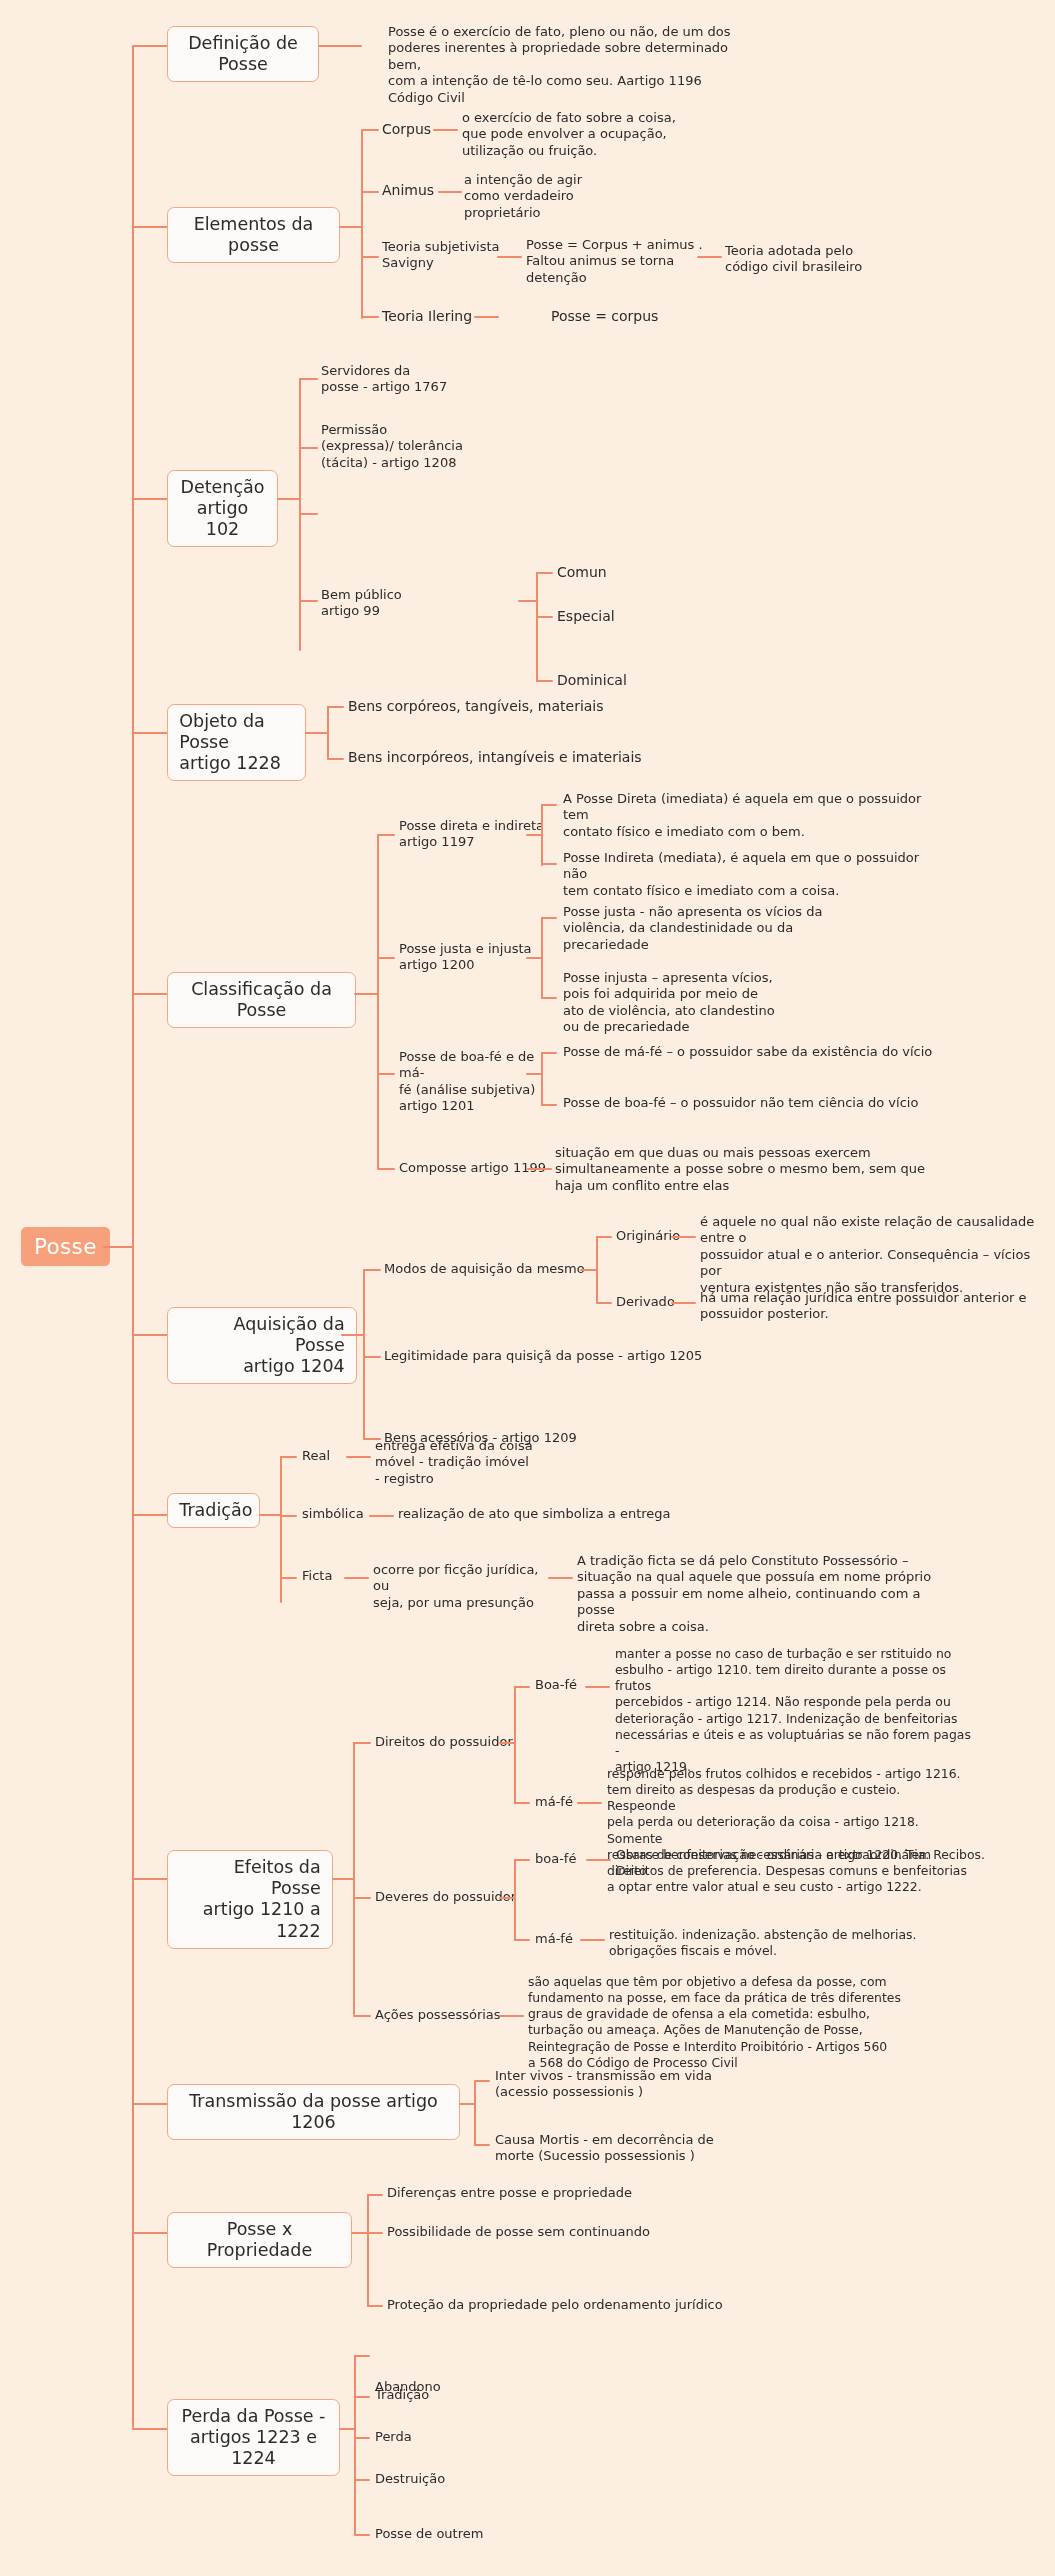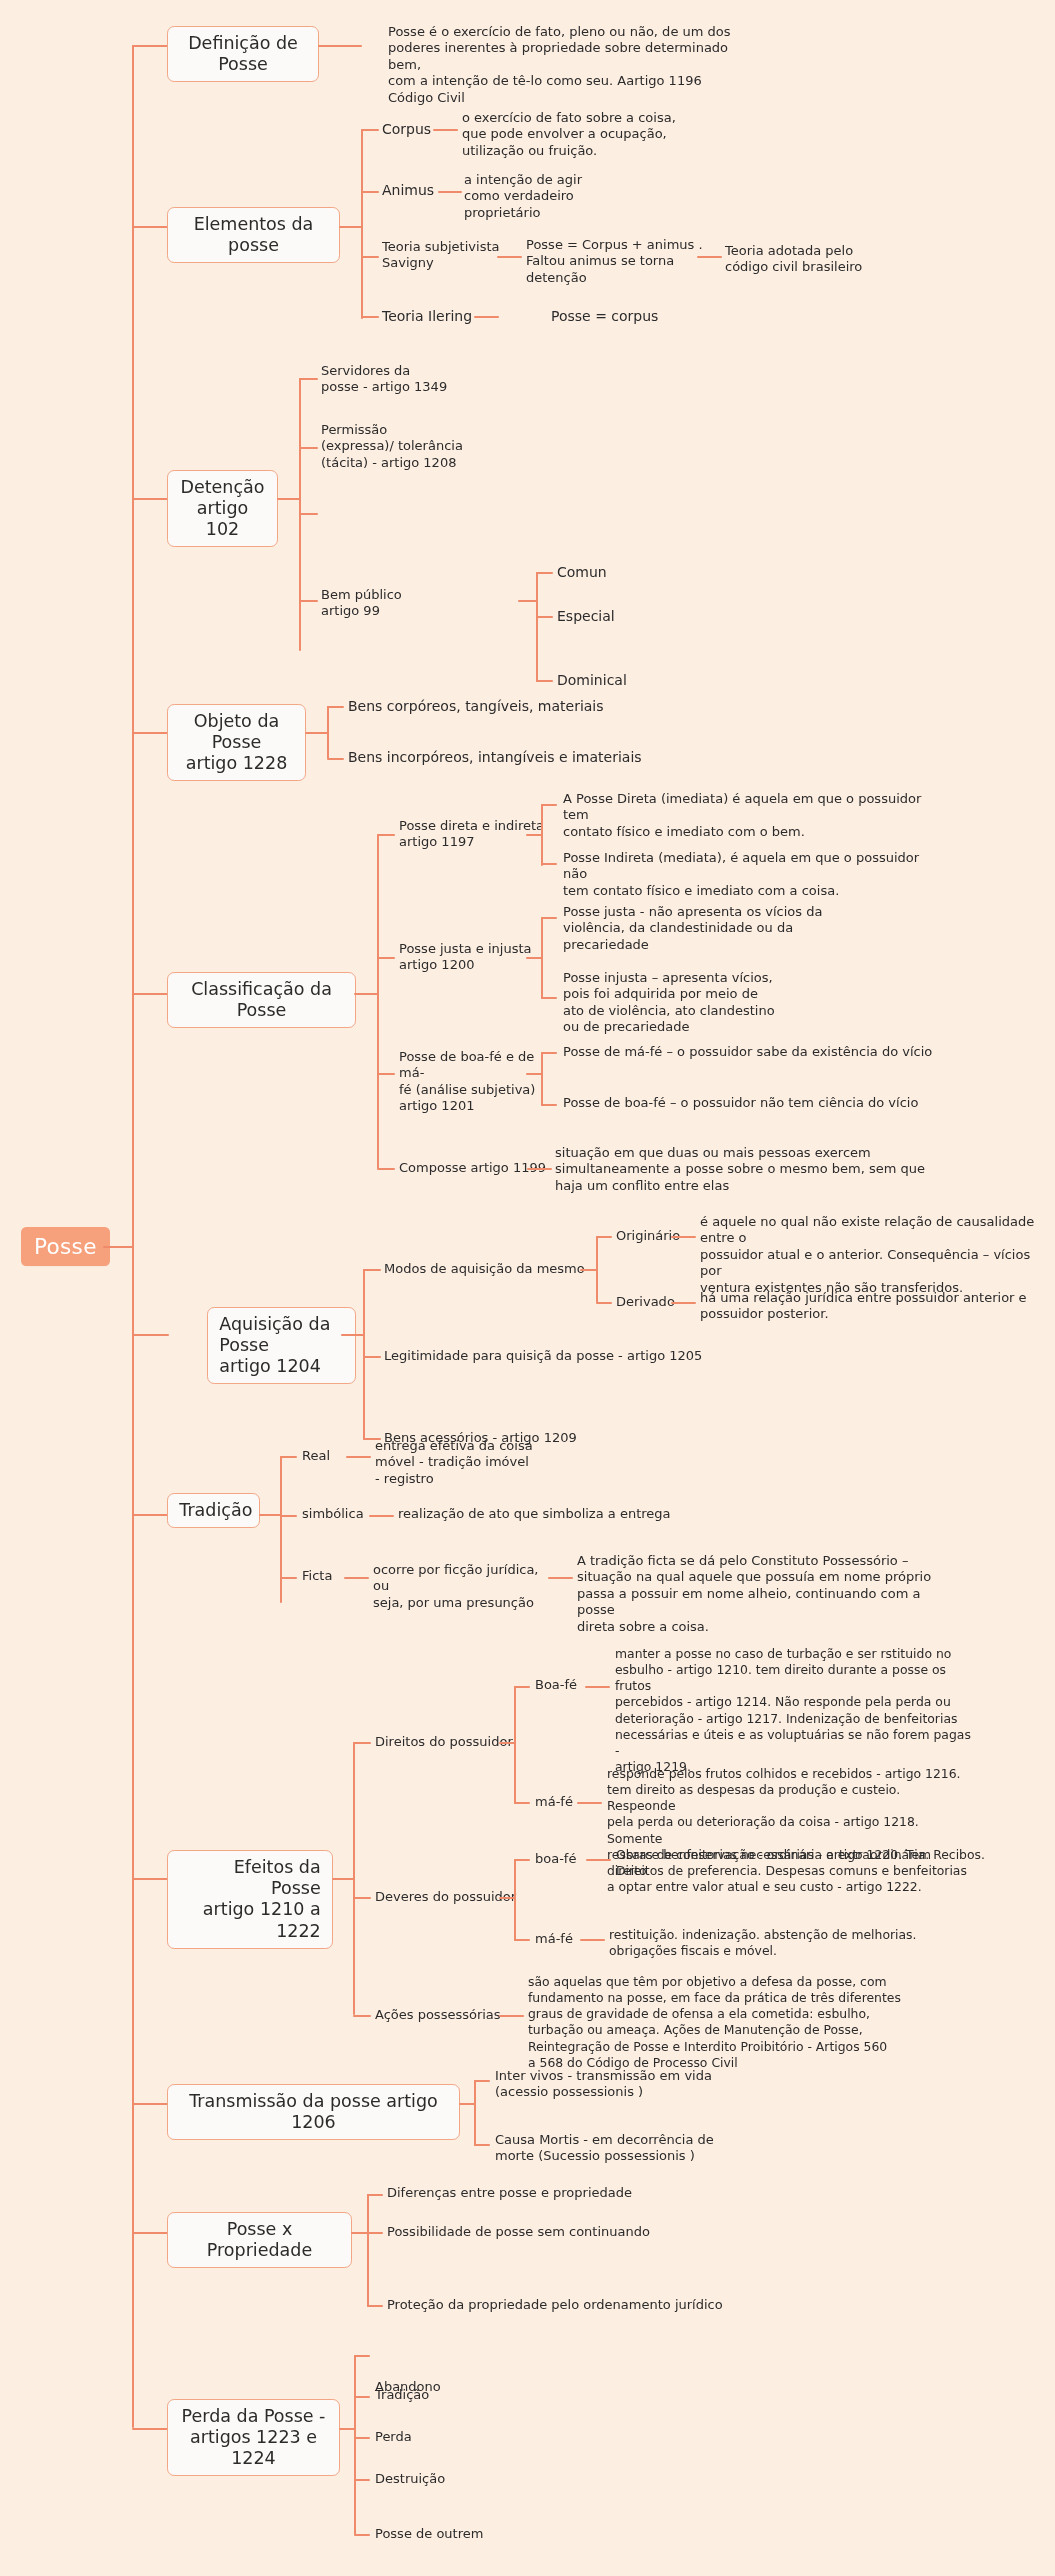--- a/index.html
+++ b/index.html
@@ -107,21 +107,21 @@
 
   <div class="h" style="left:132px;top:498px;width:37px;"></div>
   <div class="branch" style="left:167px;top:470px;width:111px;text-align:center;">Detenção
 artigo 102</div>
 
   <div class="h" style="left:277px;top:498px;width:23px;"></div>
   <div class="v" style="left:299px;top:378px;height:273px;"></div>
 
   <div class="h" style="left:299px;top:378px;width:18.5px;"></div>
   <div class="leaf sm" style="left:321px;top:363px;width:175px;">Servidores da
-posse  - artigo 1349</div>
+posse  - artigo 1767</div>
 
   <div class="h" style="left:299px;top:447px;width:18.5px;"></div>
   <div class="leaf sm" style="left:321px;top:422px;width:175px;">Permissão
 (expressa)/ tolerância
 (tácita) - artigo 1208</div>
 
   <div class="h" style="left:299px;top:513px;width:18.5px;"></div>
 
   <div class="h" style="left:299px;top:600px;width:18.5px;"></div>
   <div class="leaf sm" style="left:321px;top:587px;width:175px;">Bem público
@@ -133,21 +133,21 @@
   <div class="h" style="left:536px;top:572px;width:16.5px;"></div>
   <div class="leaf" style="left:557px;top:564px;">Comun</div>
 
   <div class="h" style="left:536px;top:616px;width:16.5px;"></div>
   <div class="leaf" style="left:557px;top:608px;">Especial</div>
 
   <div class="h" style="left:536px;top:680px;width:16.5px;"></div>
   <div class="leaf" style="left:557px;top:672px;">Dominical</div>
 
   <div class="h" style="left:132px;top:732px;width:37px;"></div>
-  <div class="branch" style="left:167px;top:704px;width:139px;text-align:center;">Objeto da Posse
+  <div class="branch" style="left:167px;top:704px;width:139px;text-align:left;">Objeto da Posse
 artigo 1228</div>
 
   <div class="h" style="left:305px;top:732px;width:23px;"></div>
   <div class="v" style="left:327px;top:706px;height:53px;"></div>
 
   <div class="h" style="left:327px;top:706px;width:16.5px;"></div>
   <div class="leaf" style="left:348px;top:698px;">Bens corpóreos, tangíveis,  materiais</div>
 
   <div class="h" style="left:327px;top:758px;width:16.5px;"></div>
   <div class="leaf" style="left:348px;top:749px;">Bens incorpóreos, intangíveis e  imateriais</div>
@@ -200,21 +200,21 @@
   <div class="leaf sm" style="left:563px;top:1095px;width:392px;">Posse de boa-fé – o possuidor não tem ciência do vício</div>
 
   <div class="h" style="left:377px;top:1168px;width:17.5px;"></div>
   <div class="leaf sm" style="left:399px;top:1160px;">Composse  artigo 1199</div>
   <div class="h" style="left:527px;top:1168px;width:25px;"></div>
   <div class="leaf sm" style="left:555px;top:1145px;width:371px;">situação em que duas ou mais pessoas exercem
 simultaneamente a posse sobre o mesmo bem, sem que
 haja um conflito entre elas</div>
 
   <div class="h" style="left:132px;top:1334px;width:37px;"></div>
-  <div class="branch" style="left:167px;top:1307px;width:149px;text-align:left;margin-left:40px;">Aquisição da Posse
+  <div class="branch" style="left:167px;top:1307px;width:190px;text-align:right;">Aquisição da Posse
 artigo 1204</div>
 
   <div class="h" style="left:341px;top:1334px;width:23px;"></div>
   <div class="v" style="left:363px;top:1269px;height:171px;"></div>
 
   <div class="h" style="left:363px;top:1269px;width:17.5px;"></div>
   <div class="leaf sm" style="left:384px;top:1261px;">Modos de aquisição da mesmo</div>
 
   <div class="h" style="left:580px;top:1269px;width:16.5px;"></div>
   <div class="v" style="left:596px;top:1236px;height:67px;"></div>

